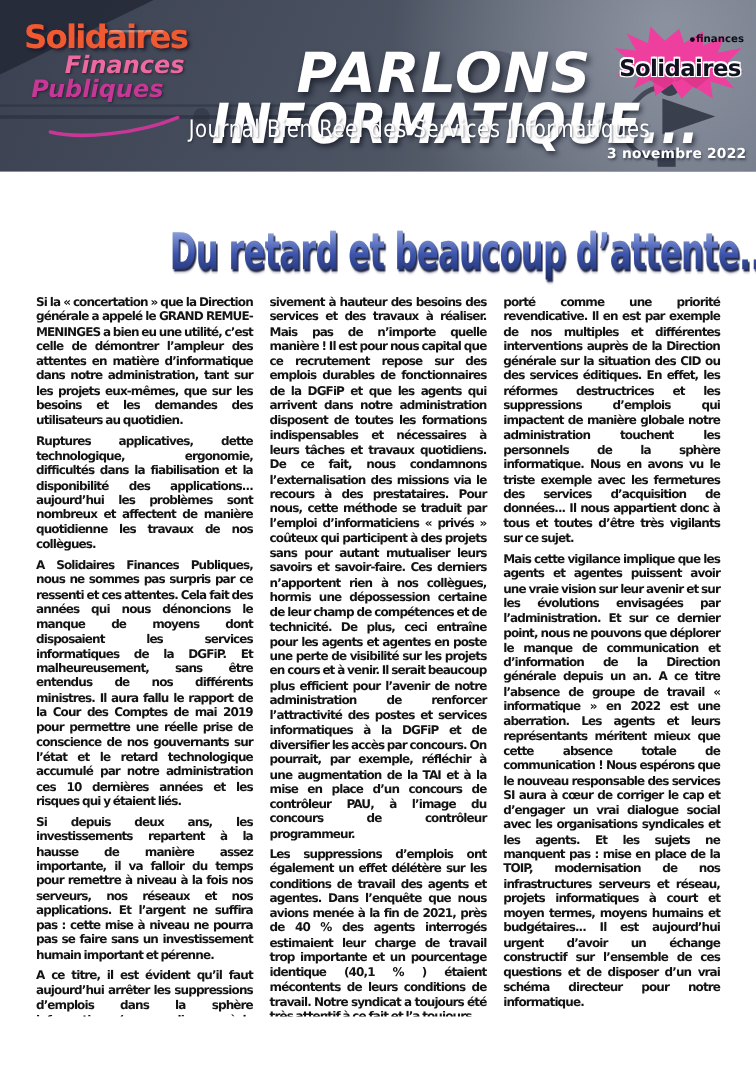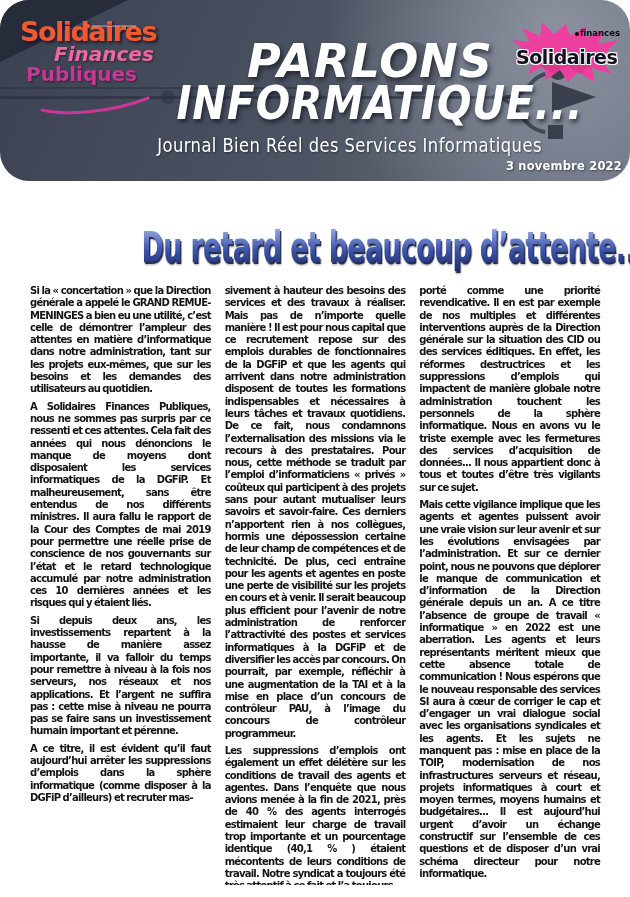--- a/index.html
+++ b/index.html
@@ -5,26 +5,25 @@
   * { margin:0; padding:0; box-sizing:border-box; }
   html,body { background:#ffffff; }
   .page {
     position:relative; width:630px; height:897px;
     background:#ffffff; overflow:hidden;
     font-family:"DejaVu Sans", sans-serif;
   }
 
   
   .banner {
-    position:relative; width:630px; height:181px; overflow:hidden;
+    position:relative; width:630px; height:143px; overflow:hidden;
     background:
       radial-gradient(circle at 88% 14%, rgba(165,171,184,0.60), rgba(165,171,184,0) 40%),
       radial-gradient(circle at 92% 70%, rgba(130,137,152,0.45), rgba(130,137,152,0) 45%),
       linear-gradient(113deg, #3b4150 0%, #474e5d 38%, #525967 68%, #5f6676 100%);
-    border-radius: 29px;
   }
   .banner-art { position:absolute; left:0; top:0; }
 
   .logo-left { position:absolute; left:20px; top:18px; line-height:1; }
   .logo-left .tagline-dot {
     position:absolute; left:66px; top:6px; width:4px; height:4px;
     border-radius:50%; background:#f15a31;
   }
   .logo-left .tagline-bar {
     position:absolute; left:72px; top:7px; width:44px; height:2px;
@@ -32,21 +31,21 @@
   }
   .logo-solidaires {
     font-size:27px; font-weight:800; letter-spacing:-1.5px; color:#f15a31;
     text-shadow:1px 1px 0 #33243c, 2px 2px 3px rgba(20,15,30,0.8);
   }
   .logo-finances {
     margin:-1px 0 0 34px; font-size:20px; font-style:italic; font-weight:700;
     letter-spacing:0px; color:#ec6a9f; text-shadow:1px 1px 2px rgba(20,15,30,0.6);
   }
   .logo-publiques {
-    margin:0 0 16px 6px; font-size:20px; font-weight:700;
+    margin:0 0 16px 6px; font-size:20px; font-style:italic; font-weight:700;
     color:#c73795; text-shadow:1px 1px 2px rgba(20,15,30,0.6);
   }
   .logo-swoosh { position:absolute; left:16px; top:76px; }
 
   .masthead-title {
     position:absolute; left:150px; top:40px; width:440px;
     text-align:center; color:#ffffff;
   }
   .masthead-title .line {
     display:block; font-style:italic; font-weight:800; line-height:0.92;
@@ -166,20 +165,21 @@
   </div>
 
   <div class="headline-wrap">
     <h1 class="headline">Du retard et beaucoup d’attente...</h1>
   </div>
 
   <div class="columns">
 
     <div class="column">
       <p>Si la « concertation » que la Direction générale a appelé le GRAND REMUE-MENINGES a bien eu une utilité, c’est celle de démontrer l’ampleur des attentes en matière d’informatique dans notre administration, tant sur les projets eux-mêmes, que sur les besoins et les demandes des utilisateurs au quotidien.</p>
+      <p>Ruptures applicatives, dette technologique, ergonomie, difficultés dans la fiabilisation et la disponibilité des applications... aujourd’hui les problèmes sont nombreux et affectent de manière quotidienne les travaux de nos collègues.</p>
       <p>A Solidaires Finances Publiques, nous ne sommes pas surpris par ce ressenti et ces attentes. Cela fait des années qui nous dénoncions le manque de moyens dont disposaient les services informatiques de la DGFiP. Et malheureusement, sans être entendus de nos différents ministres. Il aura fallu le rapport de la Cour des Comptes de mai 2019 pour permettre une réelle prise de conscience de nos gouvernants sur l’état et le retard technologique accumulé par notre administration ces 10 dernières années et les risques qui y étaient liés.</p>
       <p>Si depuis deux ans, les investissements repartent à la hausse de manière assez importante, il va falloir du temps pour remettre à niveau à la fois nos serveurs, nos réseaux et nos applications. Et l’argent ne suffira pas : cette mise à niveau ne pourra pas se faire sans un investissement humain important et pérenne.</p>
       <p>A ce titre, il est évident qu’il faut aujourd’hui arrêter les suppressions d’emplois dans la sphère informatique (comme disposer à la DGFiP d’ailleurs) et recruter mas-</p>
     </div>
 
     <div class="column">
       <p>sivement à hauteur des besoins des services et des travaux à réaliser. Mais pas de n’importe quelle manière ! Il est pour nous capital que ce recrutement repose sur des emplois durables de fonctionnaires de la DGFiP et que les agents qui arrivent dans notre administration disposent de toutes les formations indispensables et nécessaires à leurs tâches et travaux quotidiens. De ce fait, nous condamnons l’externalisation des missions via le recours à des prestataires. Pour nous, cette méthode se traduit par l’emploi d’informaticiens « privés » coûteux qui participent à des projets sans pour autant mutualiser leurs savoirs et savoir-faire. Ces derniers n’apportent rien à nos collègues, hormis une dépossession certaine de leur champ de compétences et de technicité. De plus, ceci entraîne pour les agents et agentes en poste une perte de visibilité sur les projets en cours et à venir. Il serait beaucoup plus efficient pour l’avenir de notre administration de renforcer l’attractivité des postes et services informatiques à la DGFiP et de diversifier les accès par concours. On pourrait, par exemple, réfléchir à une augmentation de la TAI et à la mise en place d’un concours de contrôleur PAU, à l’image du concours de contrôleur programmeur.</p>
       <p>Les suppressions d’emplois ont également un effet délétère sur les conditions de travail des agents et agentes. Dans l’enquête que nous avions menée à la fin de 2021, près de 40 % des agents interrogés estimaient leur charge de travail trop importante et un pourcentage identique (40,1 % ) étaient mécontents de leurs conditions de travail. Notre syndicat a toujours été très attentif à ce fait et l’a toujours</p>
     </div>
 

